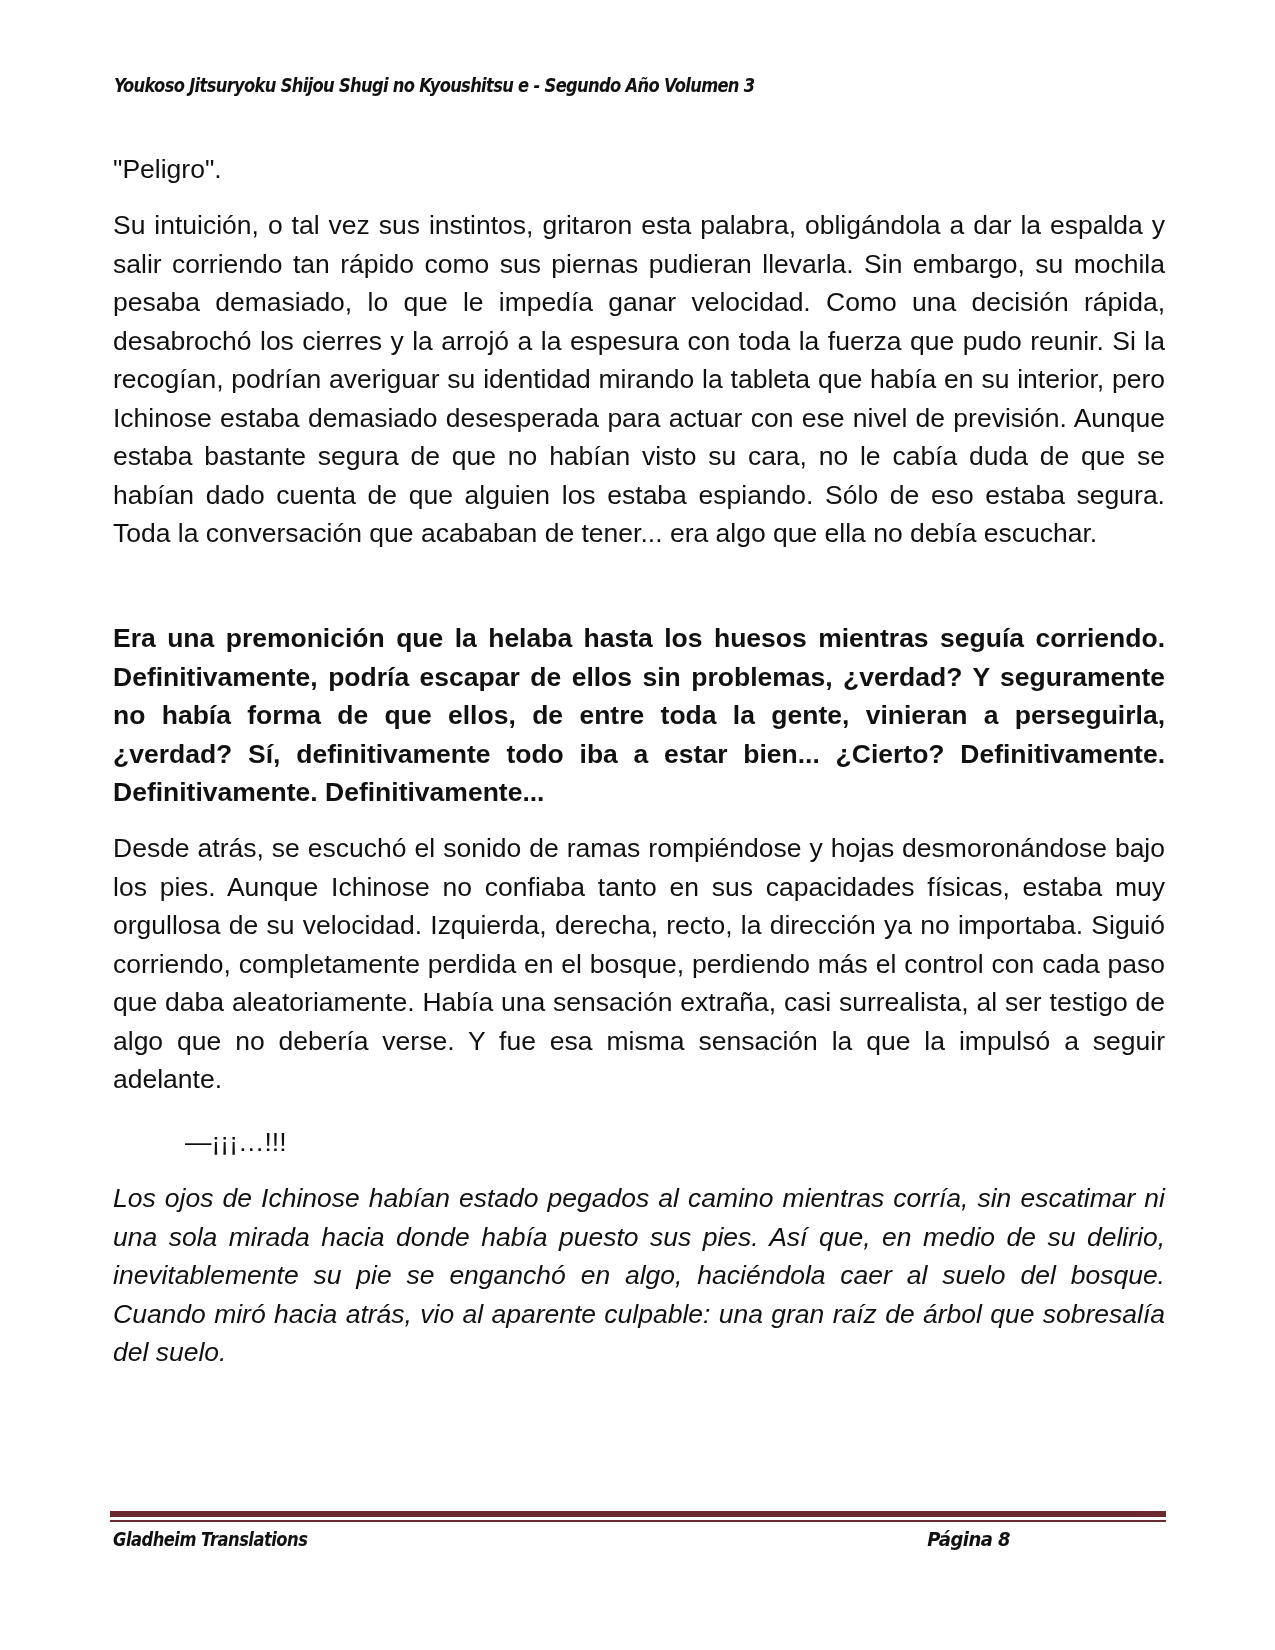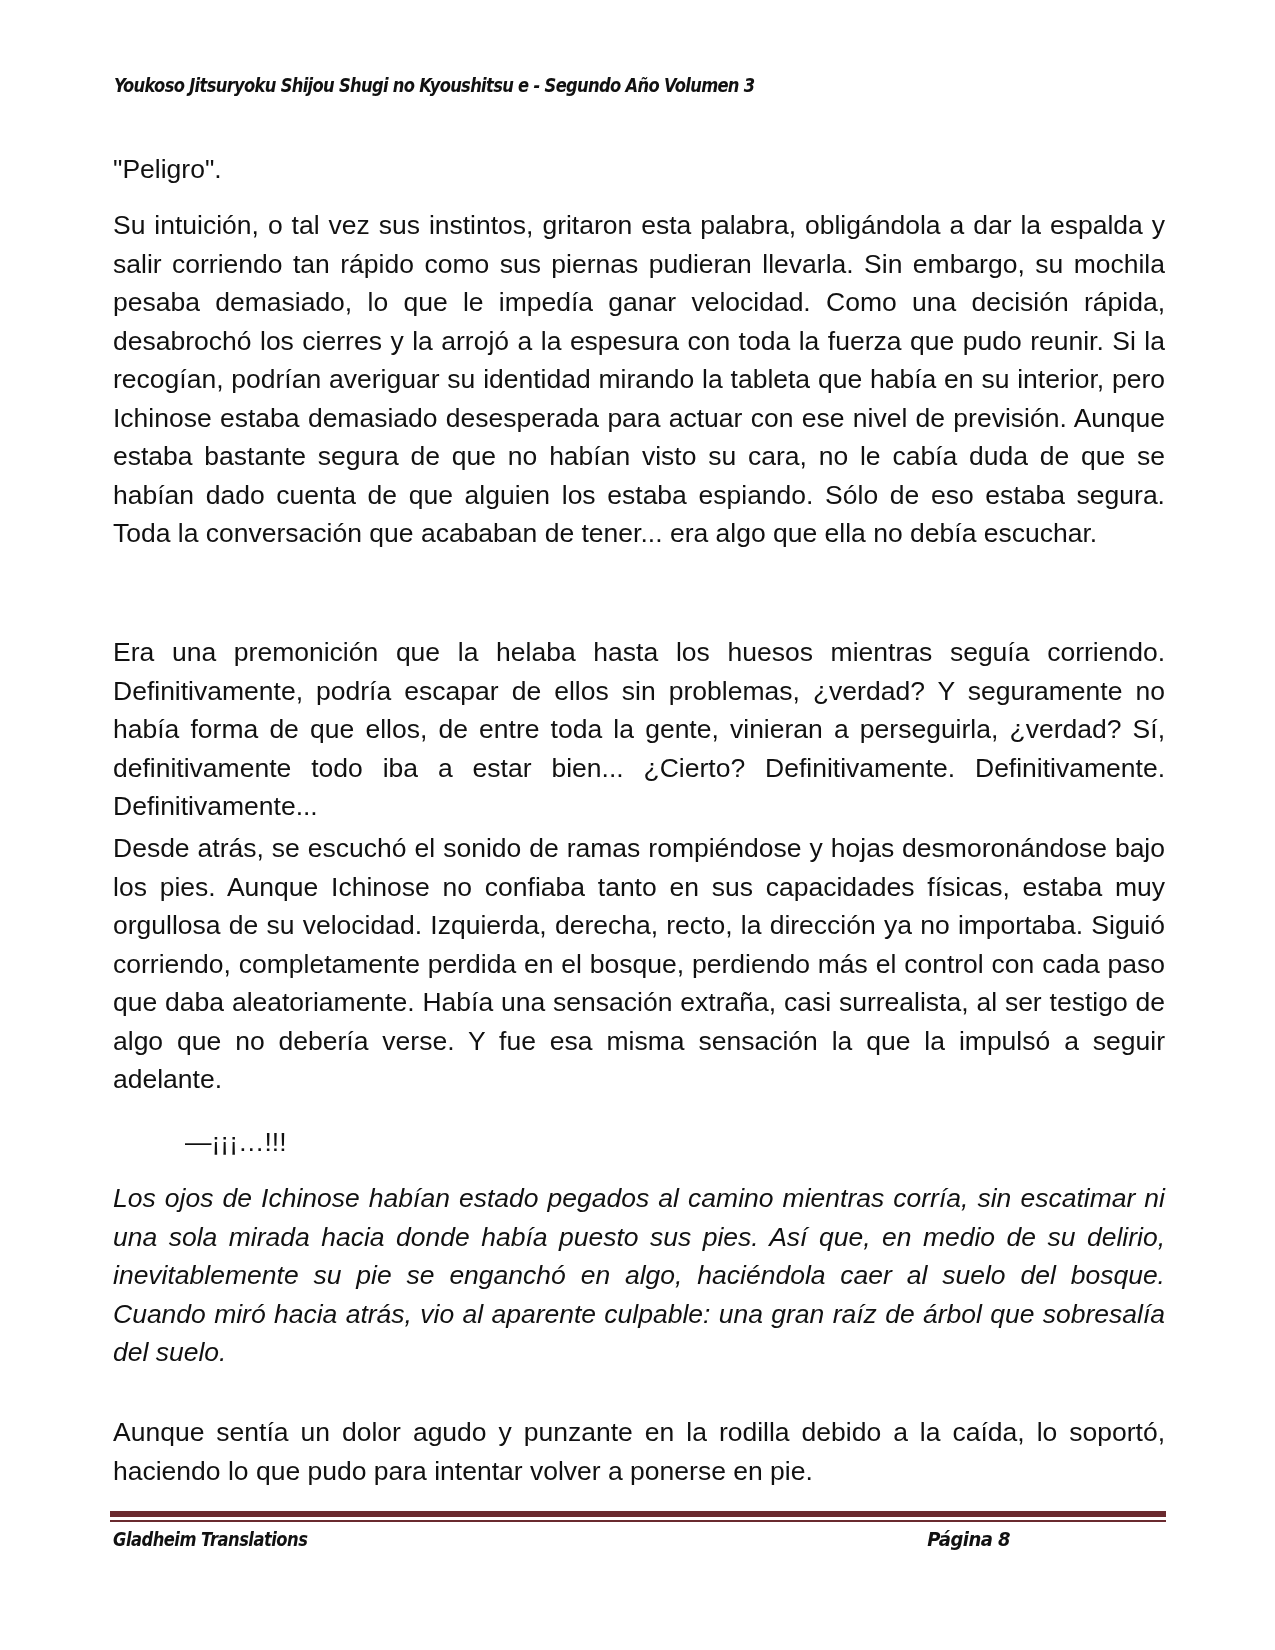--- a/index.html
+++ b/index.html
@@ -31,23 +31,22 @@
   .footer-right { right: 108px; transform: scaleX(0.95); transform-origin: right top; }
 </style>
 </head>
 <body>
 
 <div class="page">
   <div class="running-header">Youkoso Jitsuryoku Shijou Shugi no Kyoushitsu e - Segundo Año Volumen 3</div>
 
   <p class="body-text" style="top:150px;">"Peligro".</p>
   <p class="body-text" style="top:206px;">Su intuición, o tal vez sus instintos, gritaron esta palabra, obligándola a dar la espalda y salir corriendo tan rápido como sus piernas pudieran llevarla. Sin embargo, su mochila pesaba demasiado, lo que le impedía ganar velocidad. Como una decisión rápida, desabrochó los cierres y la arrojó a la espesura con toda la fuerza que pudo reunir. Si la recogían, podrían averiguar su identidad mirando la tableta que había en su interior, pero Ichinose estaba demasiado desesperada para actuar con ese nivel de previsión. Aunque estaba bastante segura de que no habían visto su cara, no le cabía duda de que se habían dado cuenta de que alguien los estaba espiando. Sólo de eso estaba segura. Toda la conversación que acababan de tener... era algo que ella no debía escuchar.</p>
-  <p class="body-text" style="top:633px;">Era una premonición que la helaba hasta los huesos mientras seguía corriendo. Definitivamente, podría escapar de ellos sin problemas, ¿verdad? Y seguramente no había forma de que ellos, de entre toda la gente, vinieran a perseguirla, ¿verdad? Sí, definitivamente todo iba a estar bien... ¿Cierto? Definitivamente. Definitivamente. Definitivamente...</p>
+  <p class="body-text" style="top:619px;font-weight:bold;">Era una premonición que la helaba hasta los huesos mientras seguía corriendo. Definitivamente, podría escapar de ellos sin problemas, ¿verdad? Y seguramente no había forma de que ellos, de entre toda la gente, vinieran a perseguirla, ¿verdad? Sí, definitivamente todo iba a estar bien... ¿Cierto? Definitivamente. Definitivamente. Definitivamente...</p>
   <p class="body-text" style="top:829px;">Desde atrás, se escuchó el sonido de ramas rompiéndose y hojas desmoronándose bajo los pies. Aunque Ichinose no confiaba tanto en sus capacidades físicas, estaba muy orgullosa de su velocidad. Izquierda, derecha, recto, la dirección ya no importaba. Siguió corriendo, completamente perdida en el bosque, perdiendo más el control con cada paso que daba aleatoriamente. Había una sensación extraña, casi surrealista, al ser testigo de algo que no debería verse. Y fue esa misma sensación la que la impulsó a seguir adelante.</p>
   <div class="dialogue" style="top:1123px;">—¡¡¡…!!!</div>
   <p class="body-text" style="top:1179px;font-style:italic;">Los ojos de Ichinose habían estado pegados al camino mientras corría, sin escatimar ni una sola mirada hacia donde había puesto sus pies. Así que, en medio de su delirio, inevitablemente su pie se enganchó en algo, haciéndola caer al suelo del bosque. Cuando miró hacia atrás, vio al aparente culpable: una gran raíz de árbol que sobresalía del suelo.</p>
-  <p class="body-text" style="top:1413px;">Aunque sentía un dolor agudo y punzante en la rodilla debido a la caída, lo soportó, haciendo lo que pudo para intentar volver a ponerse en pie.</p>
 
   <div class="rule-thick"></div>
   <div class="rule-thin"></div>
   <div class="footer-left">Gladheim Translations</div>
   <div class="footer-right">Página 8</div>
 </div>
 
 </body></html>

